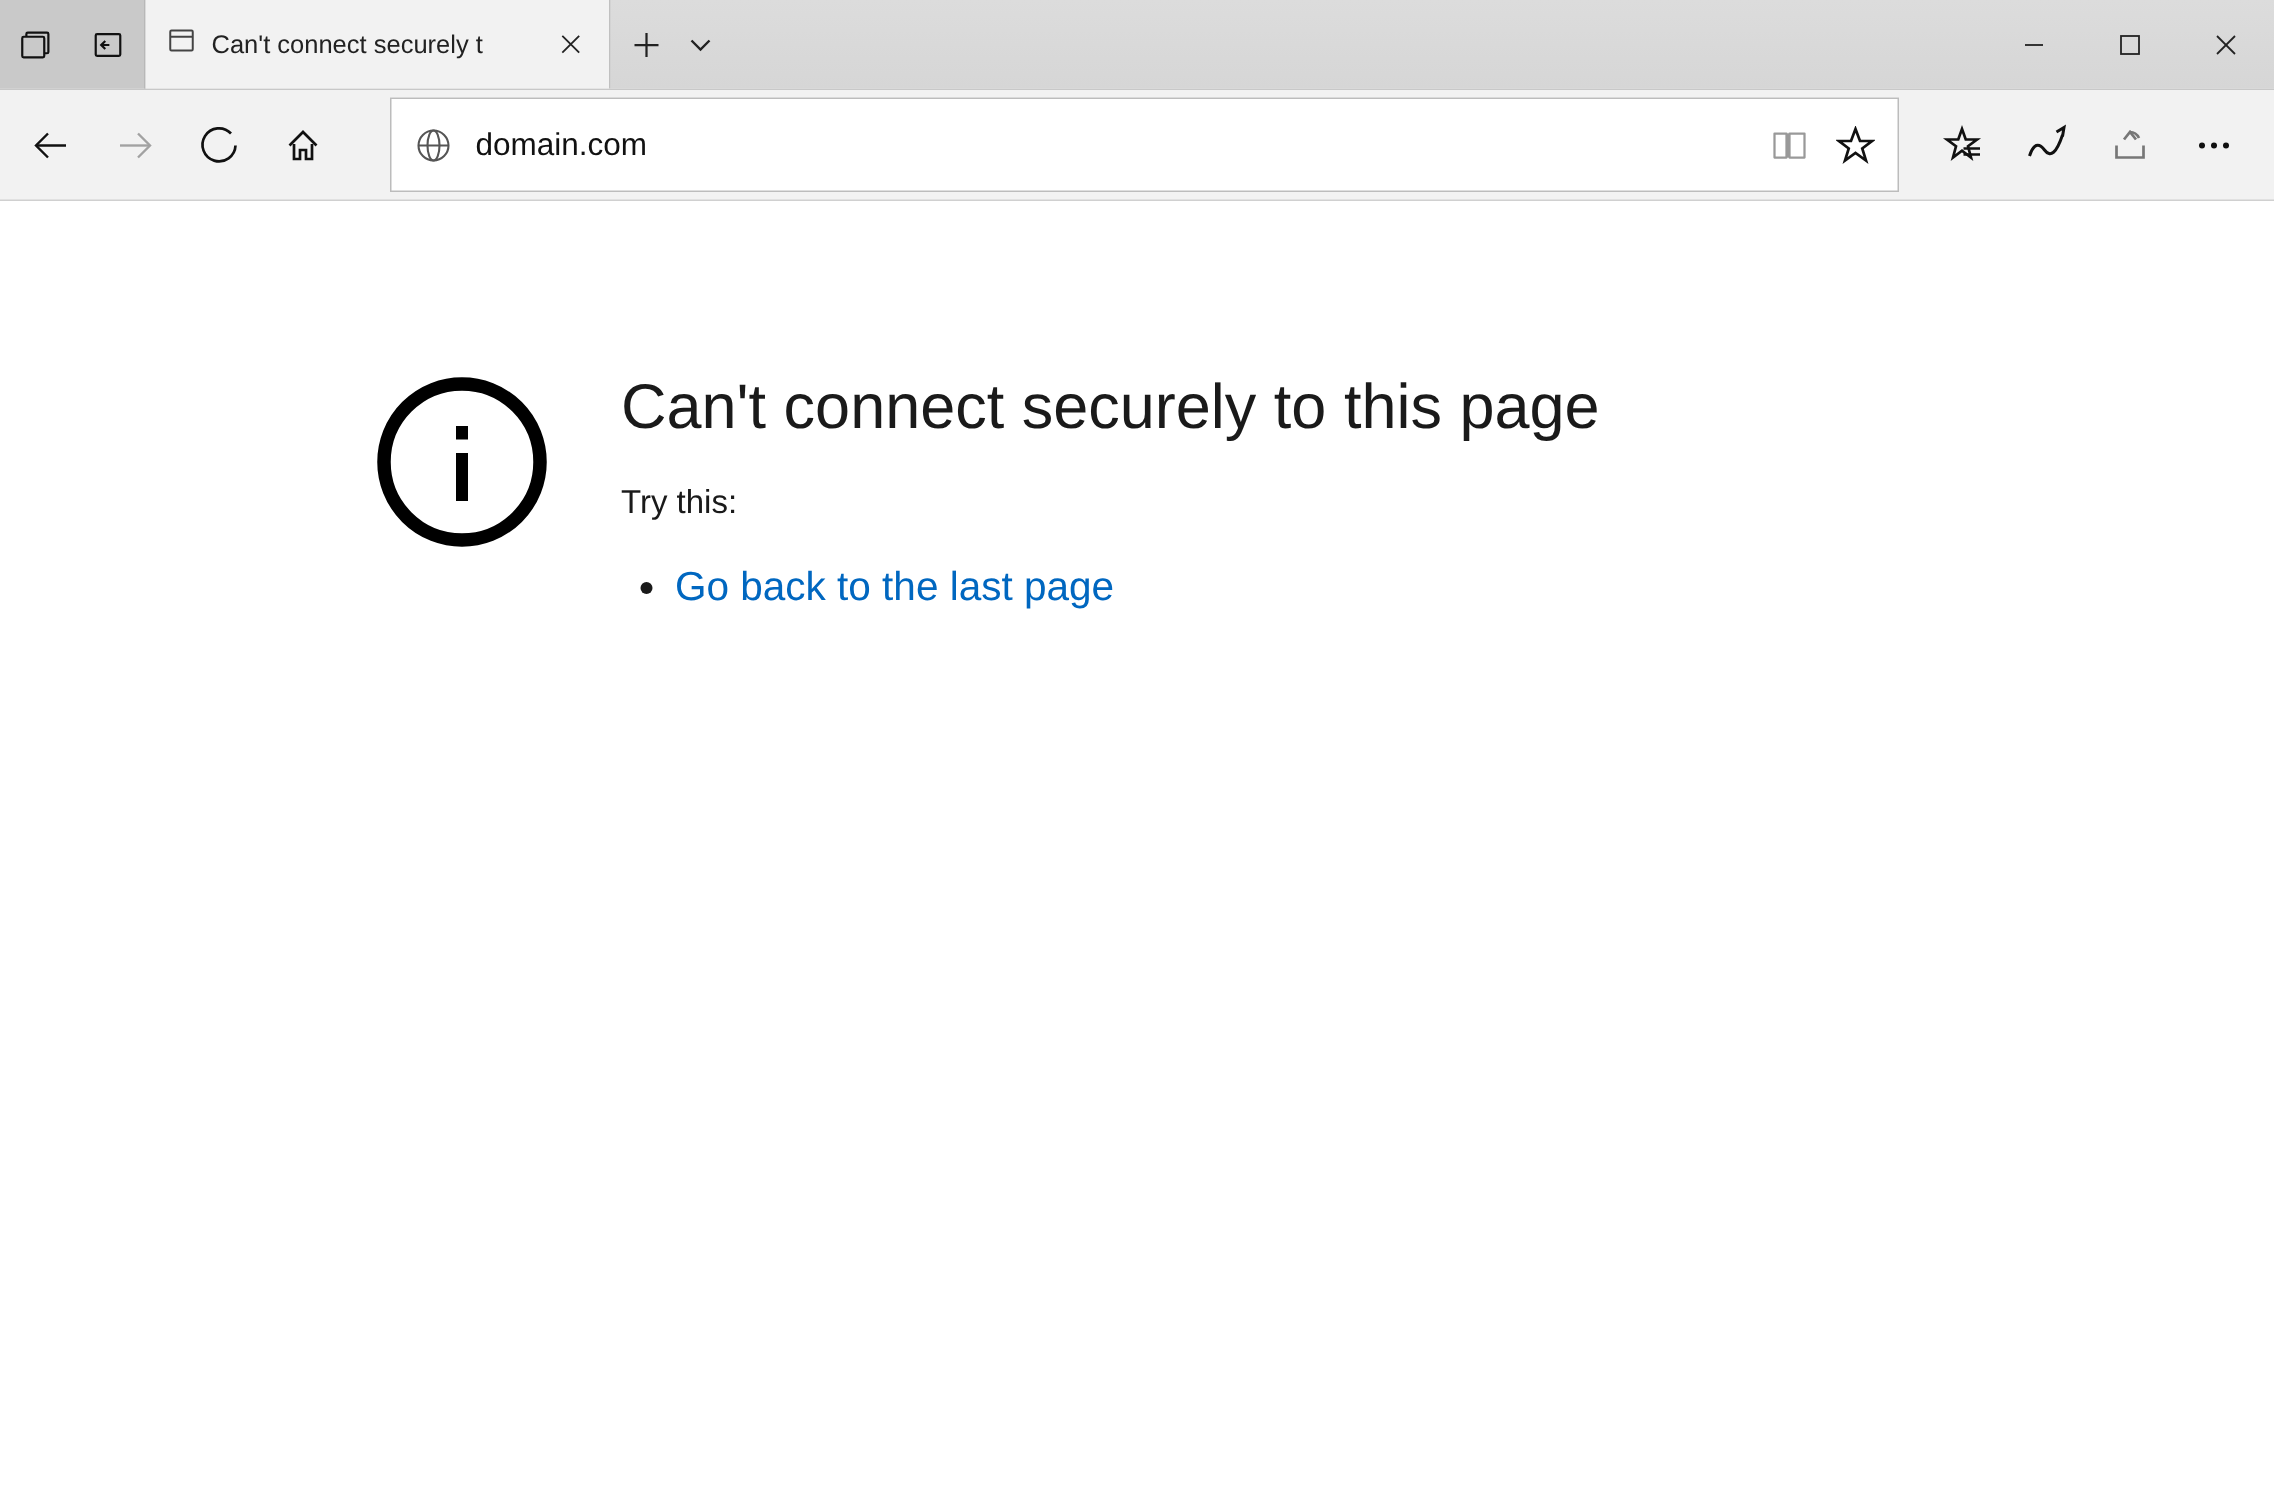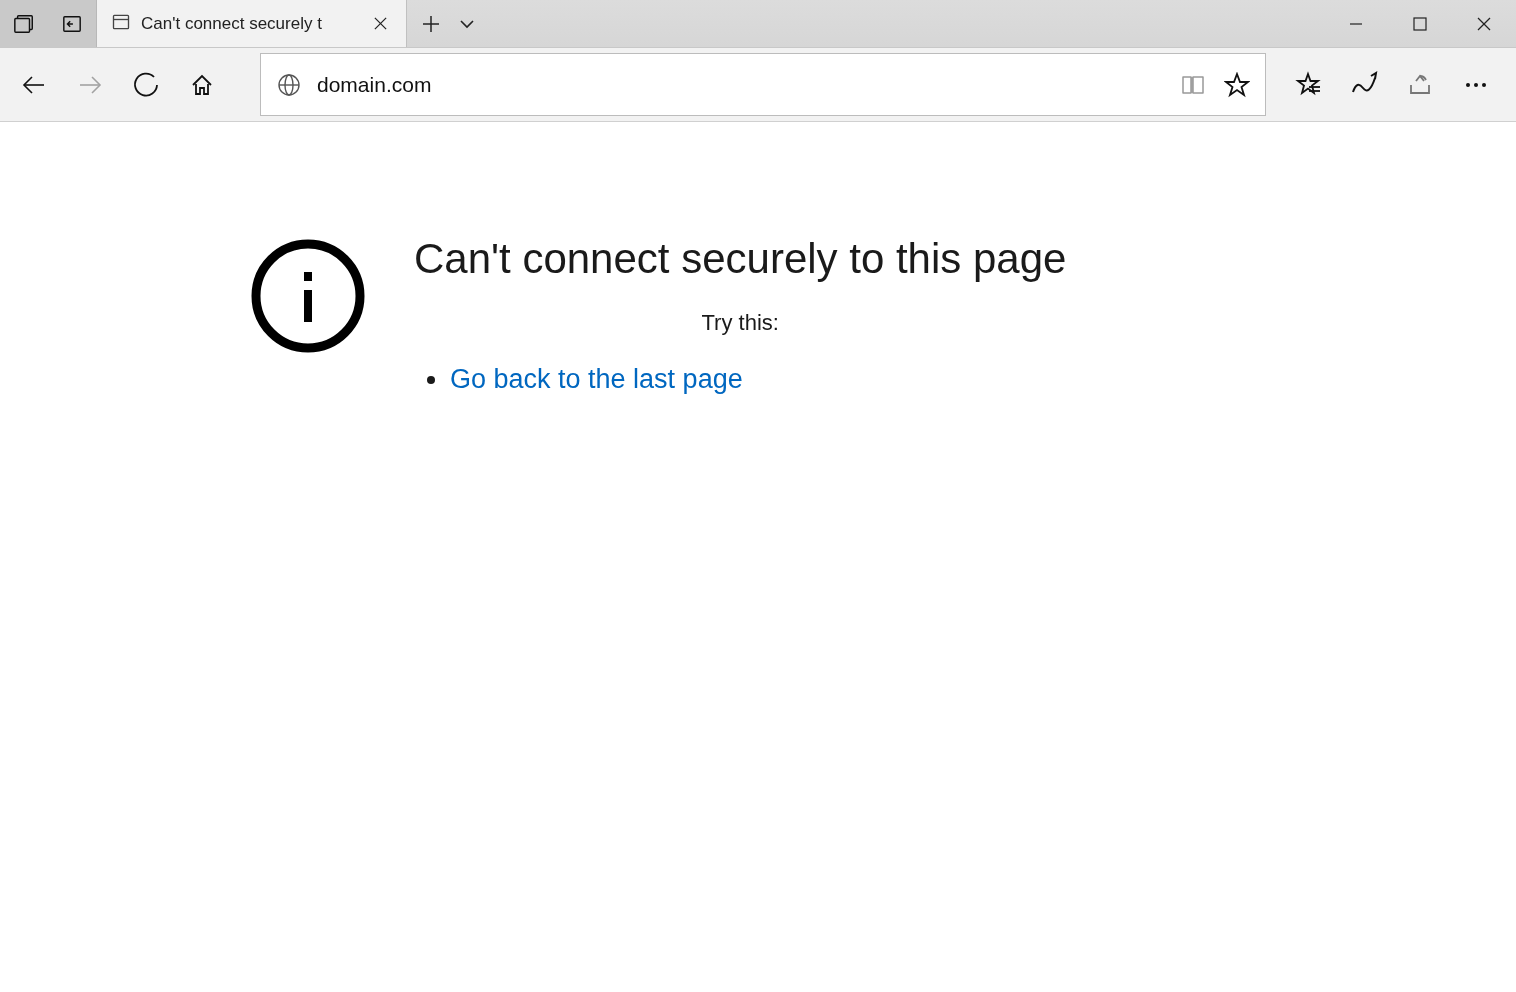--- a/index.html
+++ b/index.html
@@ -4,21 +4,21 @@
   <style>
     * { box-sizing: border-box; margin: 0; padding: 0; }
     body {
       font-family: "Segoe UI", -apple-system, sans-serif;
       background: #fff;
       width: 1516px;
       height: 992px;
       overflow: hidden;
     }
     .titlebar {
-      height: 48px;
+      height: 60px;
       background: linear-gradient(#dcdcdc, #d6d6d6);
       display: flex;
       align-items: stretch;
       border-bottom: 1px solid #c8c8c8;
     }
     .titlebar-left {
       display: flex;
       align-items: center;
       background: #c9c9c9;
       border-right: 1px solid #b8b8b8;
@@ -157,21 +157,20 @@
     .error-desc {
       font-size: 22px;
       color: #1a1a1a;
       line-height: 1.5;
       margin-bottom: 26px;
     }
     .try-this {
       font-size: 22px;
       color: #1a1a1a;
       margin-bottom: 28px;
-      text-align: center;
     }
     .suggestions {
       list-style: disc;
       padding-left: 36px;
     }
     .suggestions li {
       font-size: 27px;
       color: #1a1a1a;
       margin-bottom: 6px;
     }

